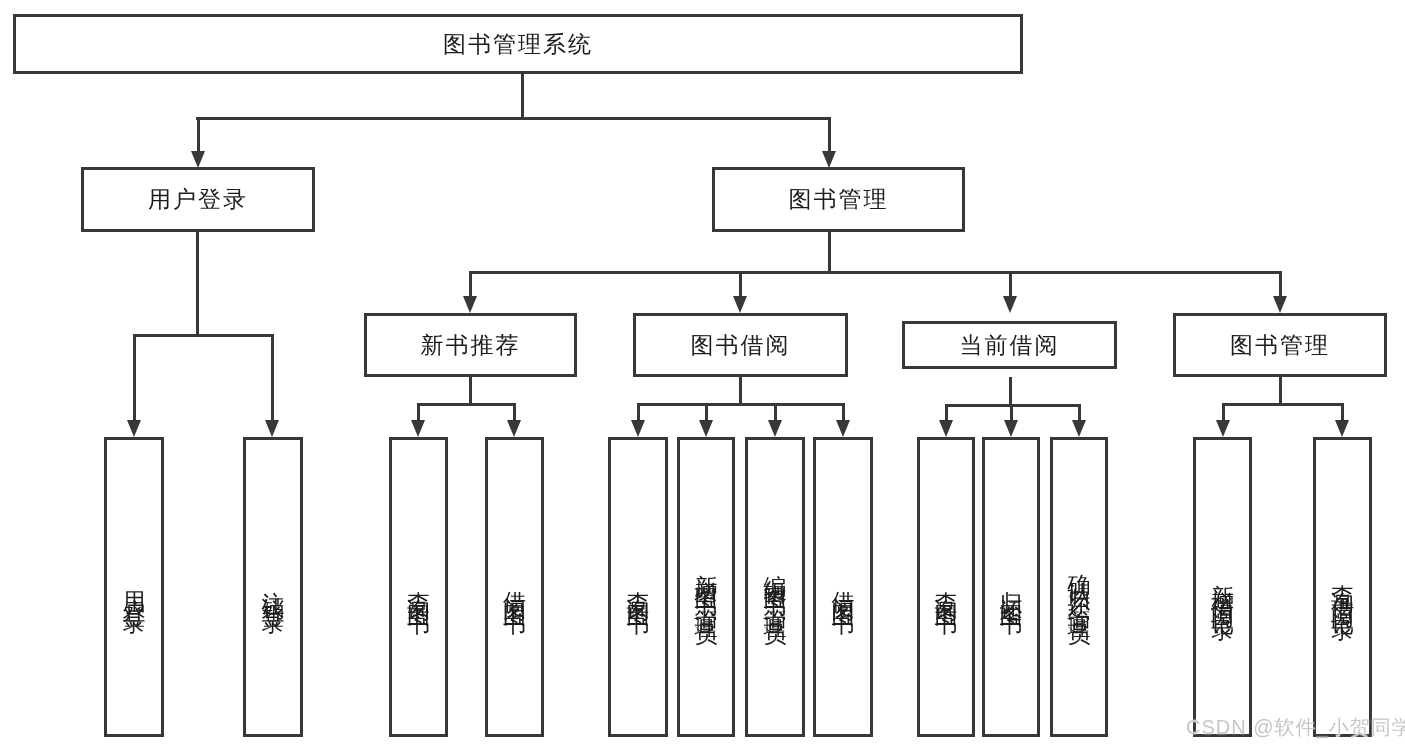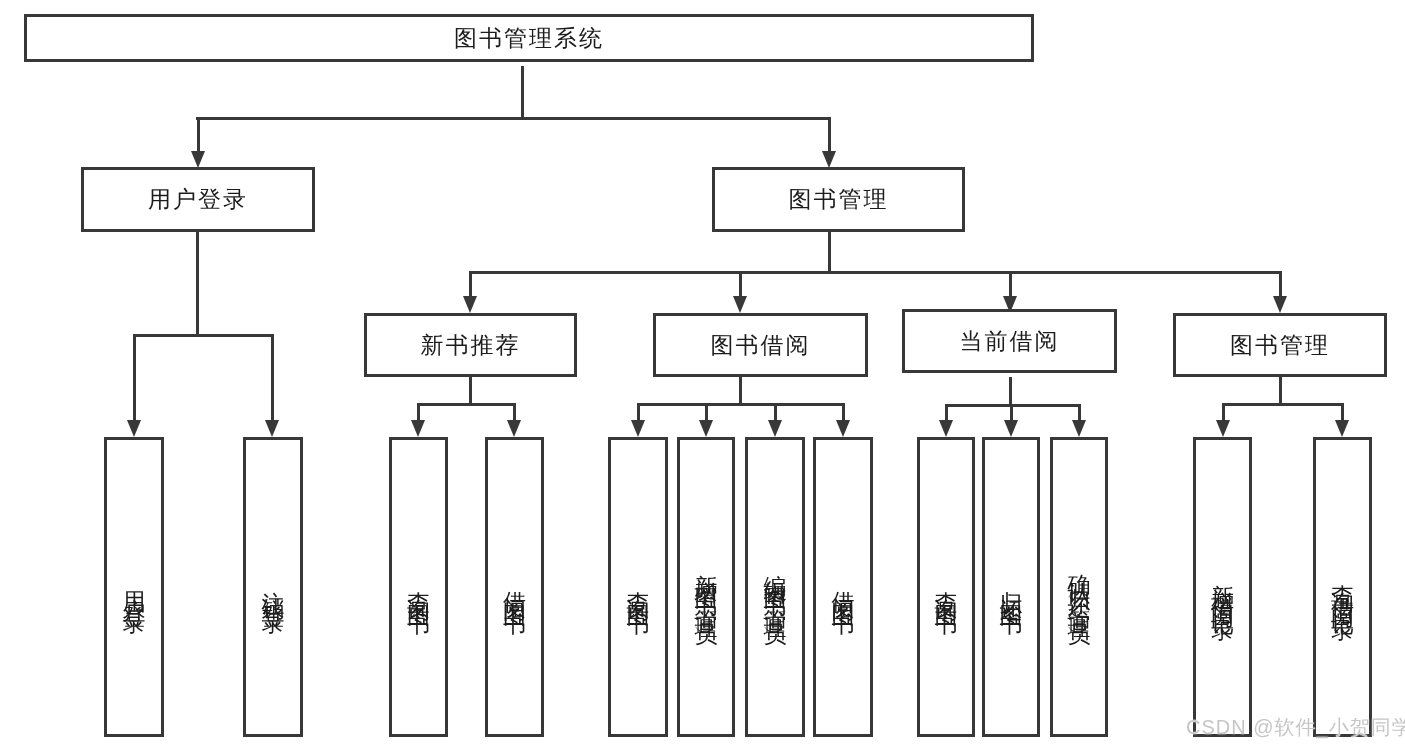--- a/index.html
+++ b/index.html
@@ -30,21 +30,21 @@
     position:absolute;left:1186px;top:714px;font-size:20px;
     color:#c6c6c6;text-shadow:0 0 1px #ffffff,0 0 2px #ffffff;
     white-space:nowrap;z-index:5;letter-spacing:1px;
   }
 </style>
 </head>
 <body>
 
 <div class="canvas">
 
-  <div class="node hbox" style="left:24px;top:14px;width:1010px;height:48px">
+  <div class="node hbox" style="left:13px;top:14px;width:1010px;height:60px">
     <span class="lbl">图书管理系统</span>
   </div>
 
   <div class="vline" style="left:521px;top:66px;height:51px"></div>
   <div class="hline" style="left:196px;top:117px;width:635px"></div>
   <div class="vline" style="left:197px;top:117px;height:37px"></div>
   <div class="arrow" style="left:191px;top:151px"></div>
   <div class="vline" style="left:828px;top:117px;height:37px"></div>
   <div class="arrow" style="left:822px;top:151px"></div>
 
@@ -69,24 +69,24 @@
   <div class="vline" style="left:739px;top:271px;height:27px"></div>
   <div class="arrow" style="left:733px;top:296px"></div>
   <div class="vline" style="left:1009px;top:271px;height:27px"></div>
   <div class="arrow" style="left:1003px;top:296px"></div>
   <div class="vline" style="left:1279px;top:271px;height:27px"></div>
   <div class="arrow" style="left:1273px;top:296px"></div>
 
   <div class="node hbox" style="left:364px;top:313px;width:213px;height:64px">
     <span class="lbl">新书推荐</span>
   </div>
-  <div class="node hbox" style="left:653px;top:313px;width:215px;height:64px">
+  <div class="node hbox" style="left:633px;top:313px;width:215px;height:64px">
     <span class="lbl">图书借阅</span>
   </div>
-  <div class="node hbox" style="left:902px;top:309px;width:215px;height:64px">
+  <div class="node hbox" style="left:902px;top:321px;width:215px;height:48px">
     <span class="lbl">当前借阅</span>
   </div>
   <div class="node hbox" style="left:1173px;top:313px;width:214px;height:64px">
     <span class="lbl">图书管理</span>
   </div>
 
   <div class="vline" style="left:469px;top:377px;height:28px"></div>
   <div class="hline" style="left:417px;top:403px;width:99px"></div>
   <div class="vline" style="left:417px;top:403px;height:19px"></div>
   <div class="arrow" style="left:411px;top:420px"></div>

